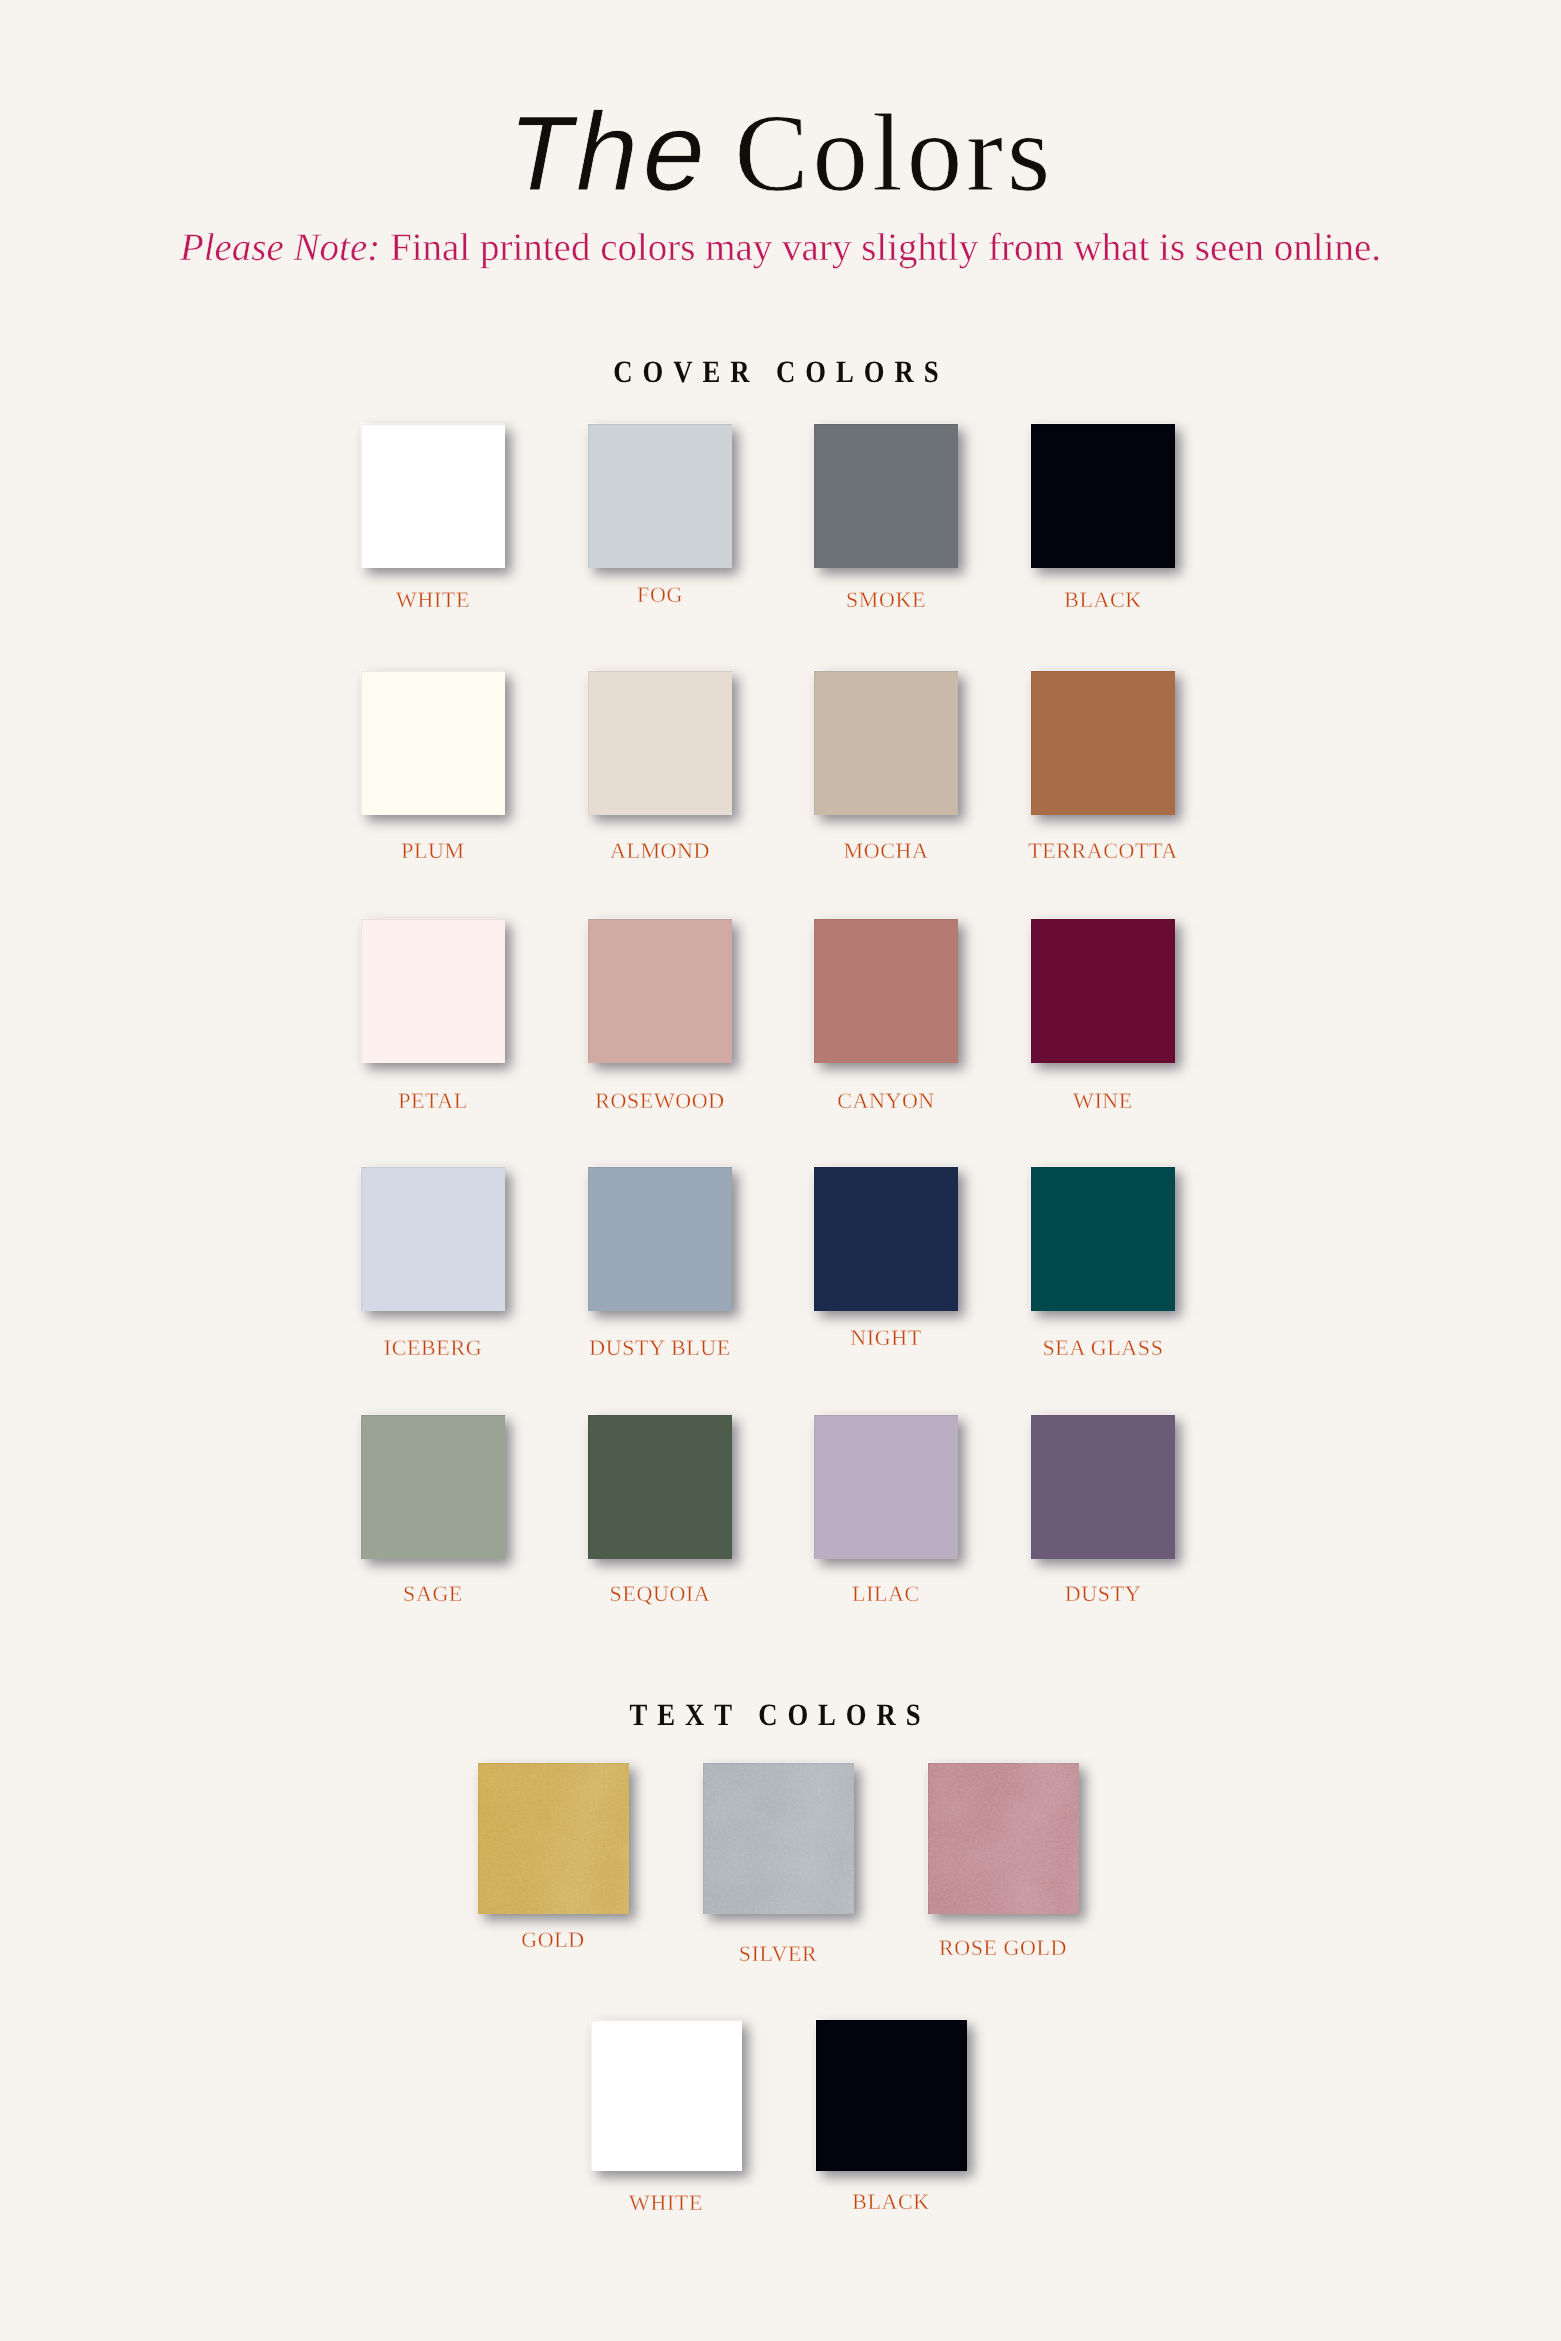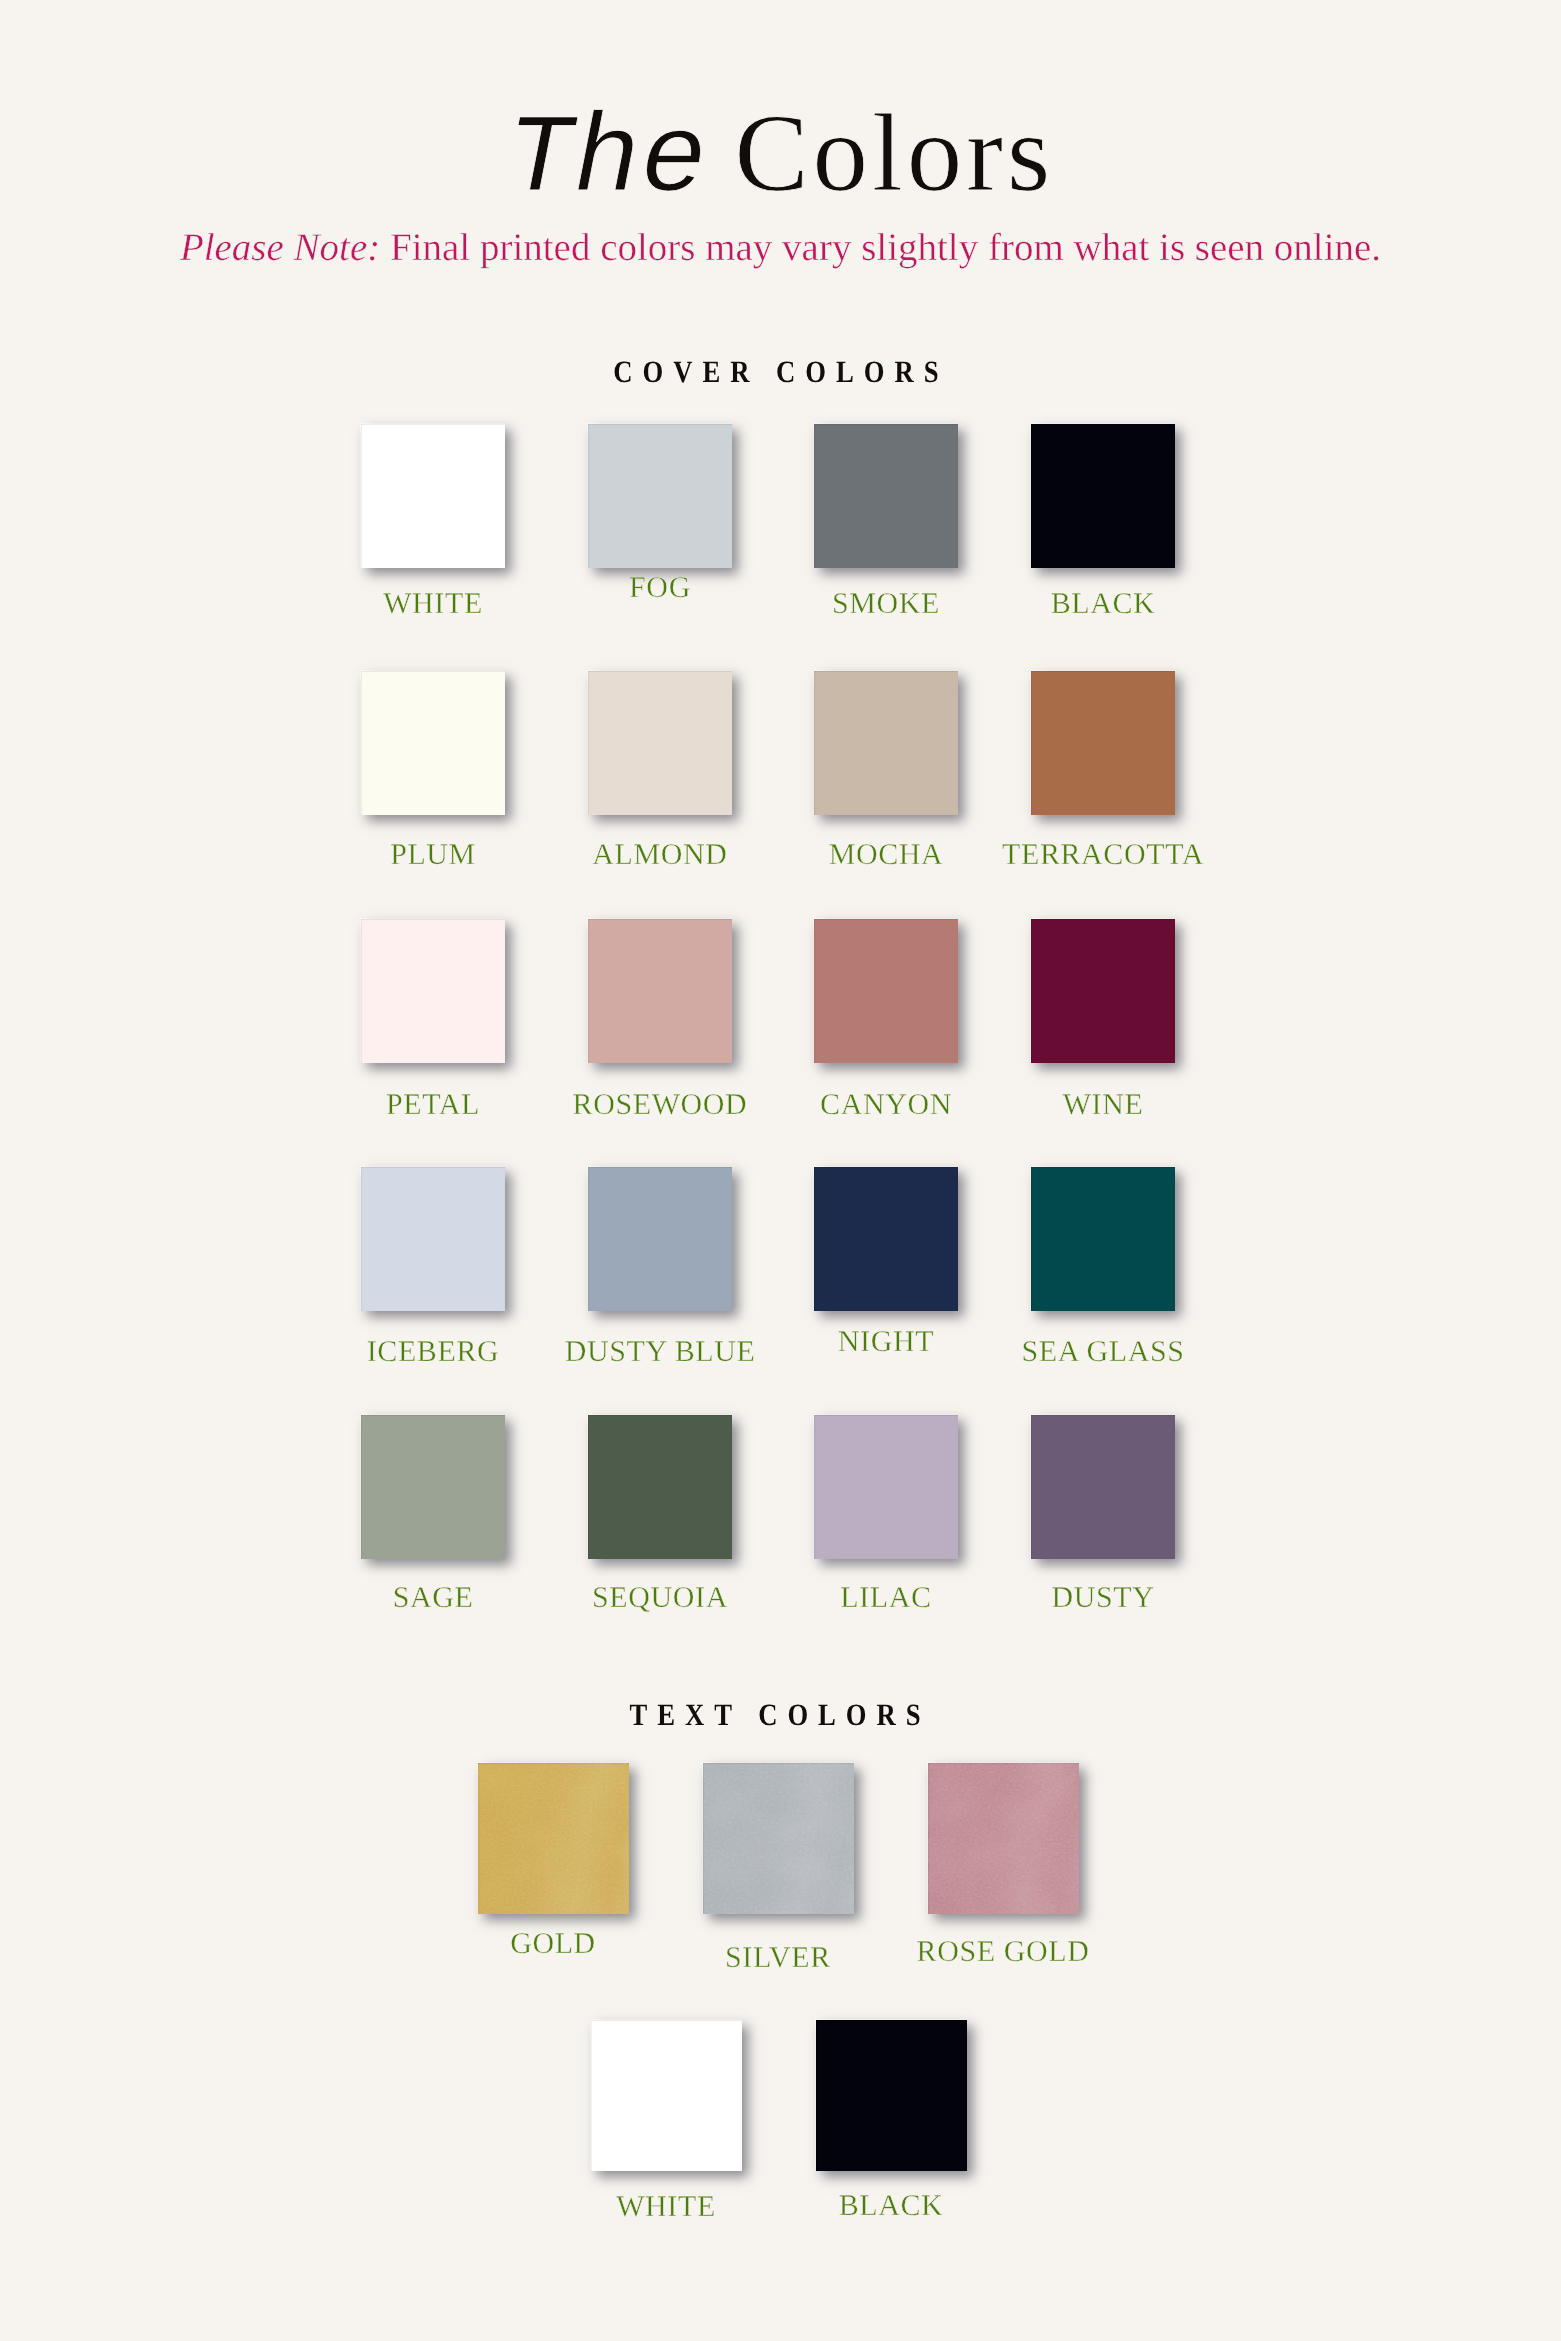--- a/index.html
+++ b/index.html
@@ -40,21 +40,21 @@
     position:absolute;left:0;top:0;overflow:hidden;
     box-shadow:5.5px 6.2px 11.7px rgba(75,75,85,0.62),
                -0.8px -0.8px 0 rgba(255,255,255,0.85),
                inset 0 0.8px 0.8px rgba(0,0,0,0.10),
                inset 0.8px 0 0.8px rgba(0,0,0,0.07);
   }
   .sw .grain{position:absolute;inset:0;opacity:.40;mix-blend-mode:overlay;}
   .sw .sheen{position:absolute;inset:0;}
   .sw .lbl{
     position:absolute;left:-47px;width:238px;text-align:center;
-    font-size:30px;line-height:1;color:#4d7c0f;letter-spacing:0.6px;white-space:nowrap;
+    font-size:22px;line-height:1;color:#c2410c;letter-spacing:0.6px;white-space:nowrap;
     -webkit-text-stroke:0.4px #F7F4EF;
   }
 </style>
 </head>
 <body>
 
 <div class="page">
 
   <div class="title">
     <span class="it">The</span>
@@ -71,21 +71,21 @@
 
   <div id="swatches">
       <div class="sw" style="left:361px;top:424px;width:144px">
         <div class="chip" style="width:144px;height:144px;background:#FFFFFF">
         </div>
         <div class="lbl" style="top:165px;width:238px">WHITE</div>
       </div>
       <div class="sw" style="left:588px;top:424px;width:144px">
         <div class="chip" style="width:144px;height:144px;background:#CCD2D5">
         </div>
-        <div class="lbl" style="top:149px;width:238px">FOG</div>
+        <div class="lbl" style="top:160px;width:238px">FOG</div>
       </div>
       <div class="sw" style="left:814px;top:424px;width:144px">
         <div class="chip" style="width:144px;height:144px;background:#6C7276">
         </div>
         <div class="lbl" style="top:165px;width:238px">SMOKE</div>
       </div>
       <div class="sw" style="left:1031px;top:424px;width:144px">
         <div class="chip" style="width:144px;height:144px;background:#02030C">
         </div>
         <div class="lbl" style="top:165px;width:238px">BLACK</div>

